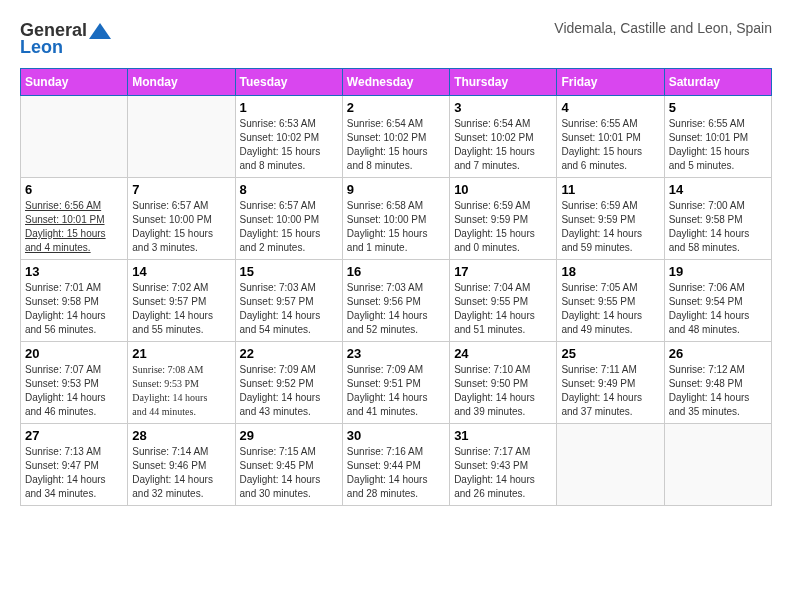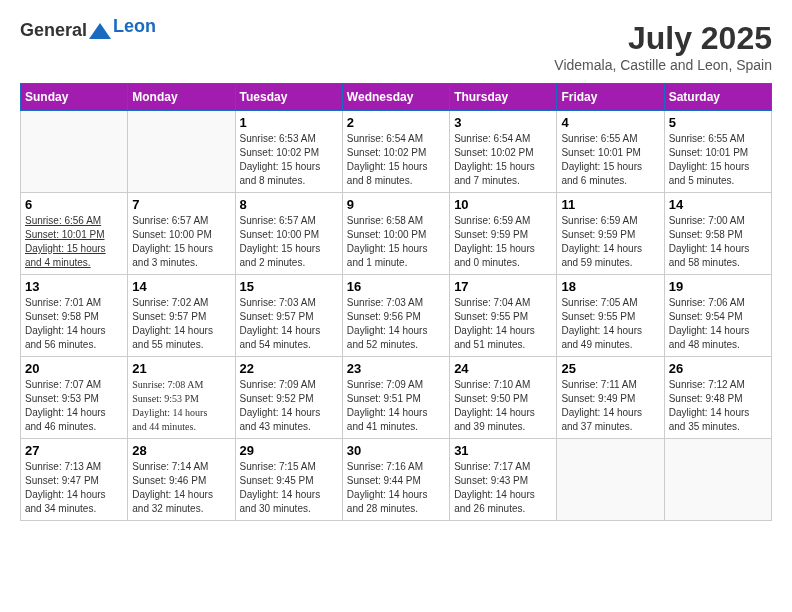--- a/index.html
+++ b/index.html
@@ -11,21 +11,21 @@
       padding: 20px;
     }
     .header-area {
       display: flex;
       justify-content: space-between;
       align-items: flex-start;
       margin-bottom: 10px;
     }
     .logo {
       display: flex;
-      flex-direction: row;
+      flex-direction: column;
       align-items: flex-start;
     }
     .logo-line {
       display: flex;
       align-items: center;
     }
     .title-area {
       text-align: right;
     }
     .month-title {
@@ -36,21 +36,21 @@
     .location-title {
       font-size: 14px;
       color: #555;
     }
     .calendar {
       width: 100%;
       border-collapse: collapse;
       font-size: 11px;
     }
     .calendar th {
-      background-color: #a21caf;
+      background-color: #d946ef;
       color: white;
       padding: 6px 4px;
       text-align: left;
       font-size: 12px;
       border: 1px solid #1a6bbf;
     }
     .calendar td {
       border: 1px solid #ccc;
       padding: 4px;
       vertical-align: top;
@@ -80,21 +80,20 @@
   <div class="logo">
     <div class="logo-line">
       <span style="font-size:18px; font-weight:bold; color:#333;">General</span>
       <svg width="22" height="20" viewBox="0 0 22 20" style="margin: 0 2px;">
         <polygon points="11,2 22,18 0,18" fill="#1a6bbf"></polygon>
       </svg>
     </div>
     <span style="font-size:18px; font-weight:bold; color:#1a6bbf; margin-top:-4px;">Leon</span>
   </div>
   <div class="title-area">
-    <div class="month-title">July 2025</div>
     <div class="location-title">Videmala, Castille and Leon, Spain</div>
   </div>
 </div>
 
 <table class="calendar">
   <thead>
     <tr>
     <th>Sunday</th>
         <th>Monday</th>
         <th>Tuesday</th>

